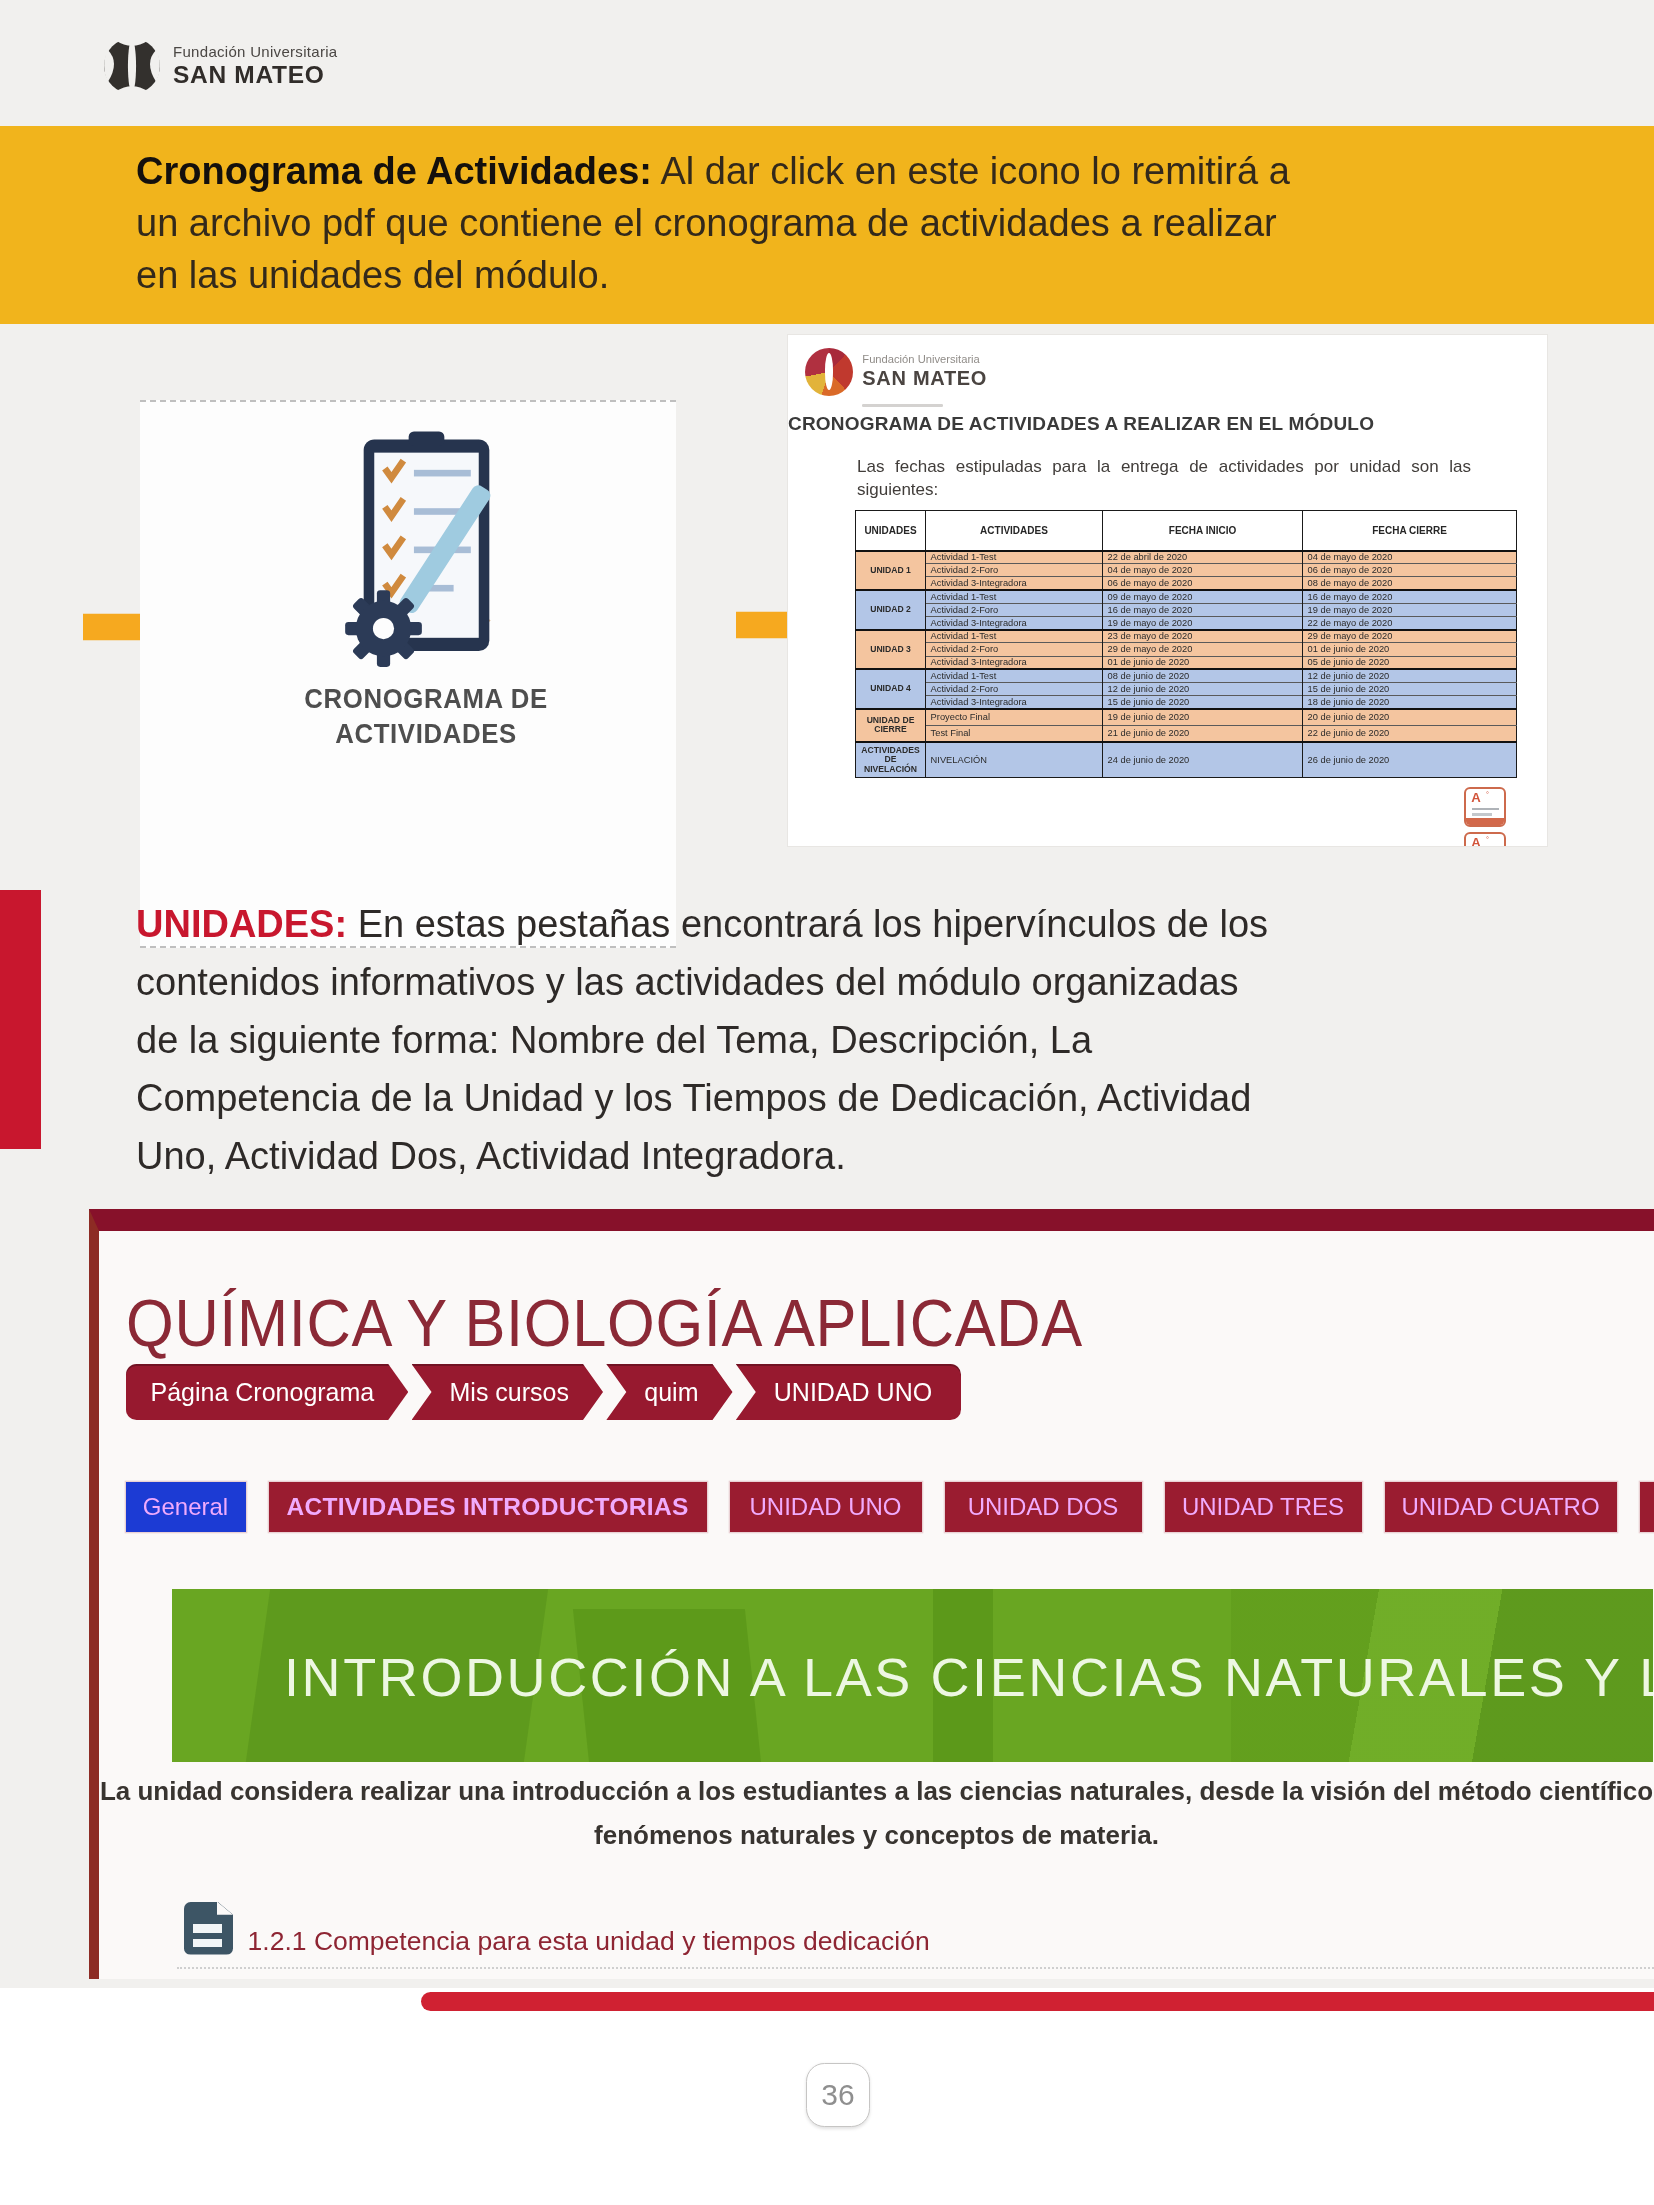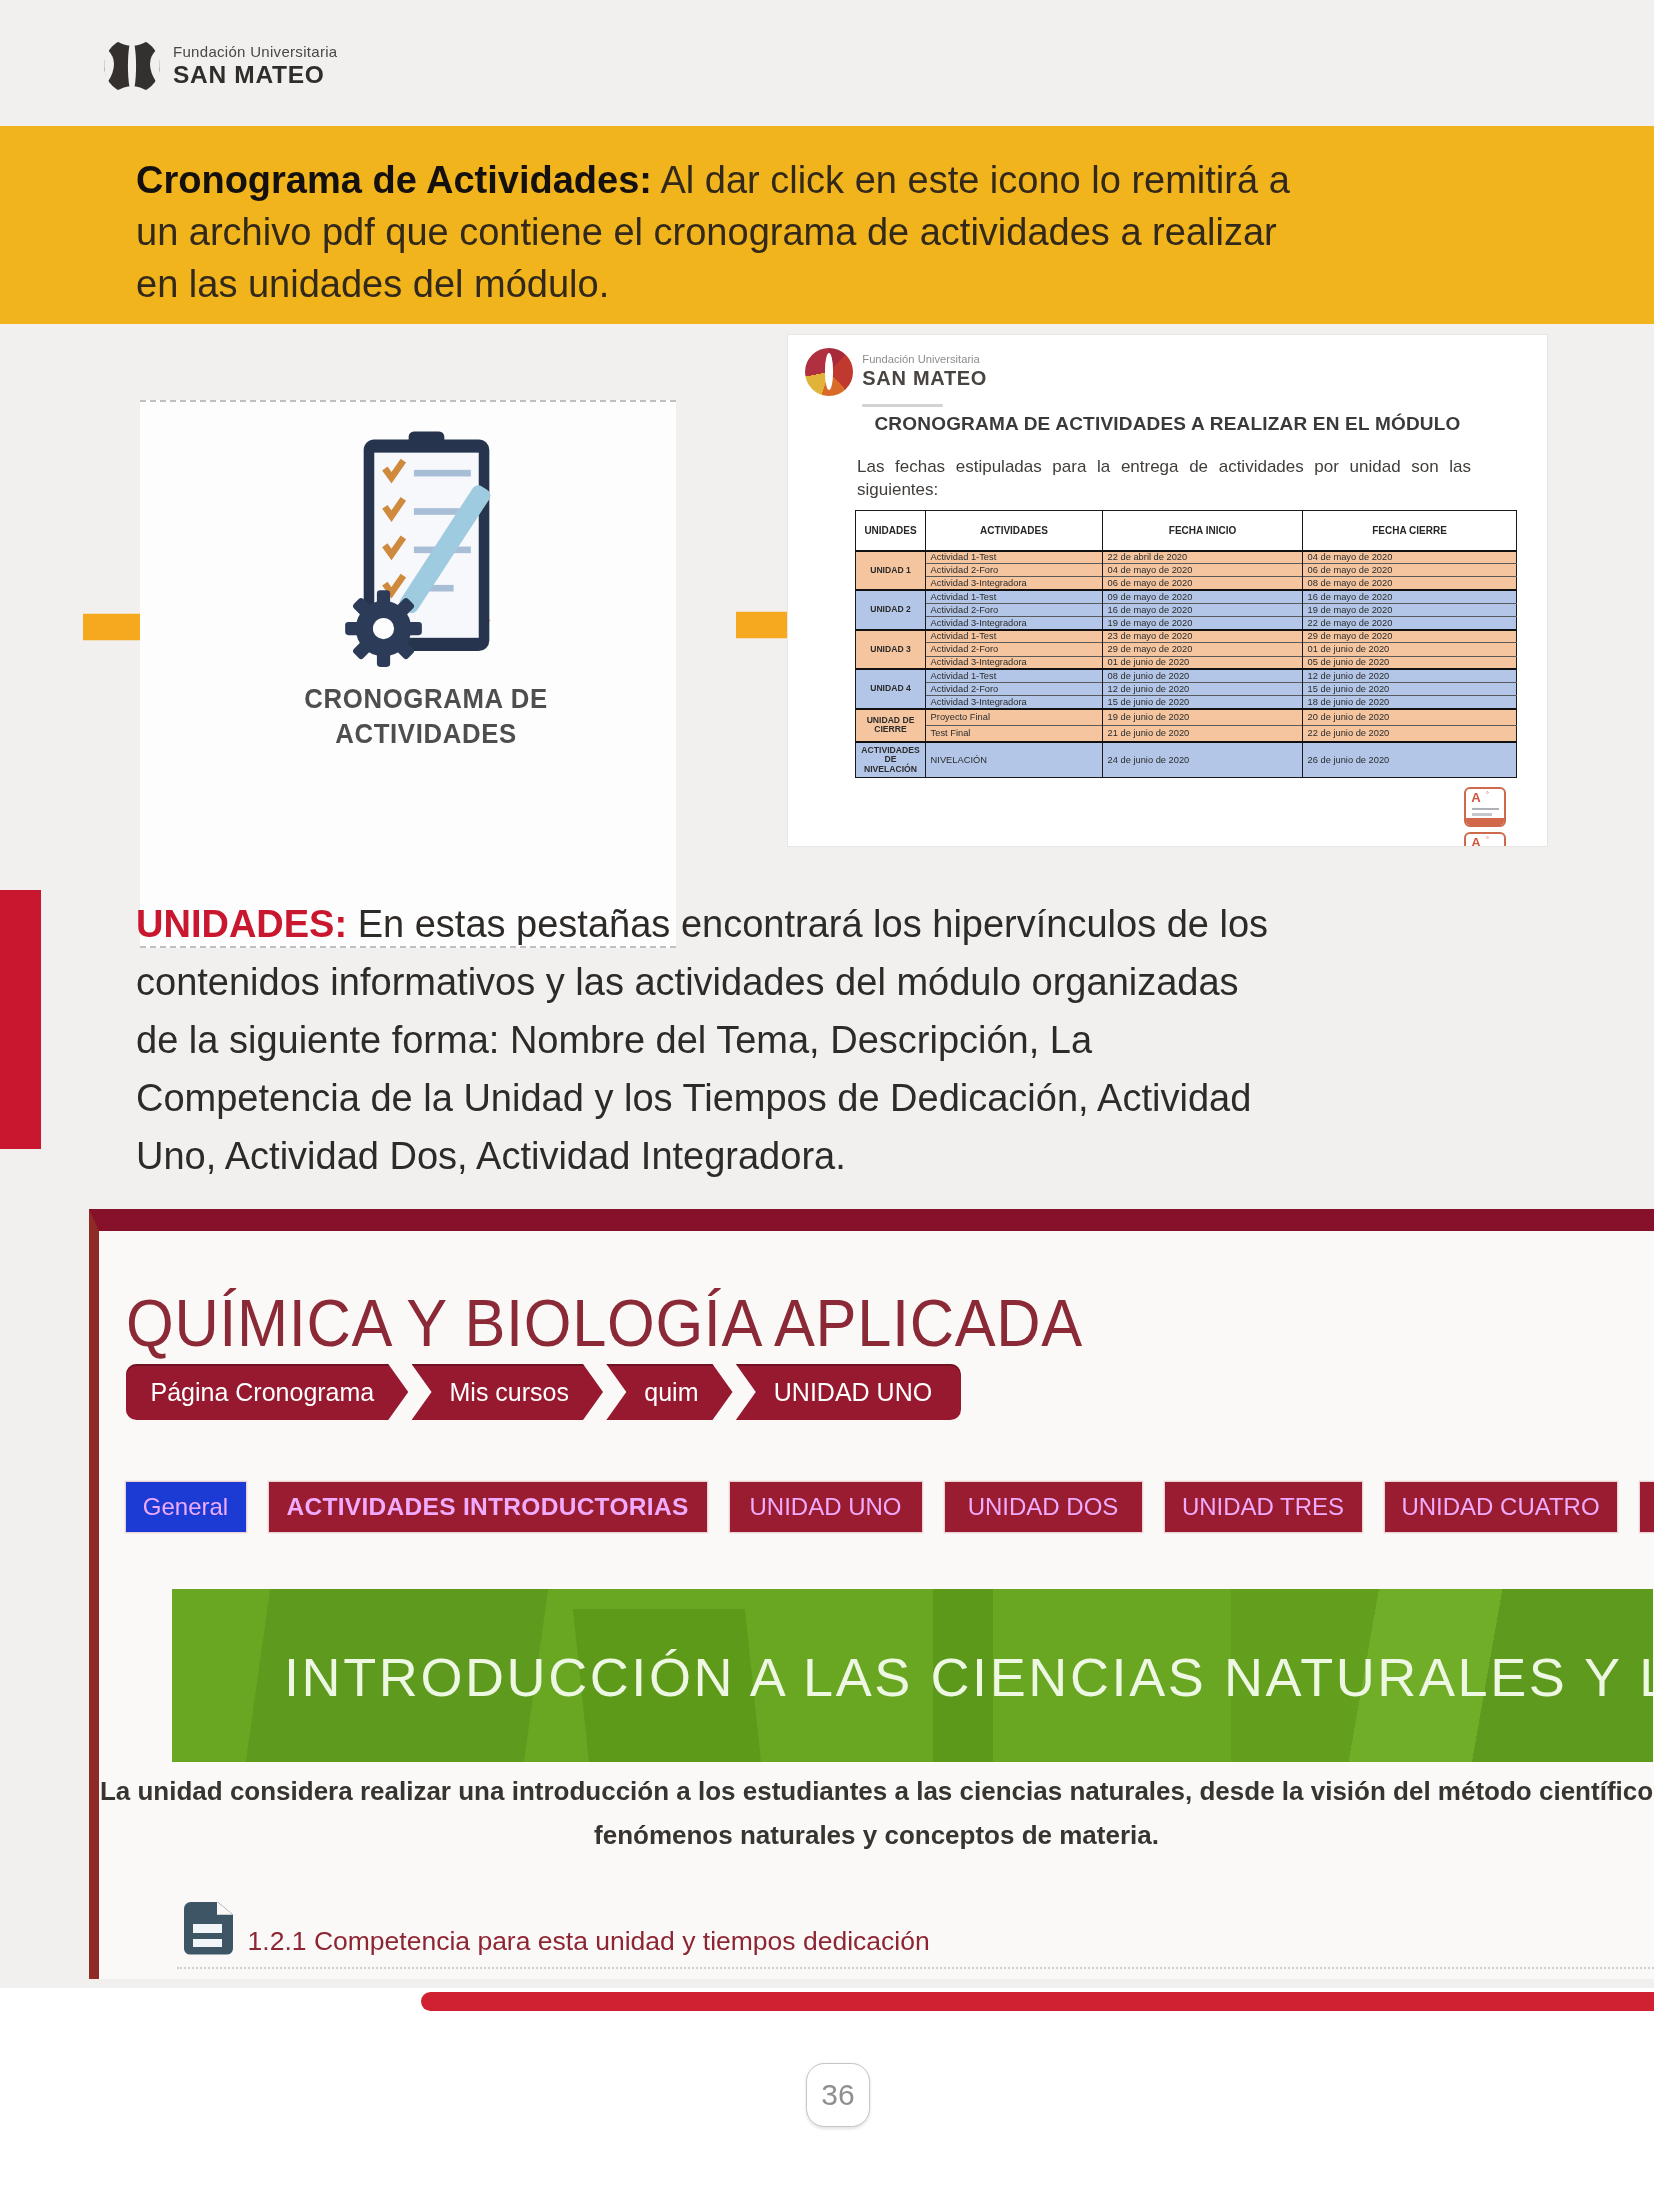--- a/index.html
+++ b/index.html
@@ -12,21 +12,21 @@
   
   .brand { position:absolute; left:103px; top:37px; display:flex; align-items:center; }
   .brand-mark { width:58px; height:58px; }
   .brand-text { margin-left:12px; display:flex; flex-direction:column; justify-content:center; }
   .brand-top { font-size:15px; color:#4B4744; letter-spacing:0.3px; }
   .brand-name { font-size:24.5px; font-weight:700; color:#312D2A; letter-spacing:0.7px; margin-top:1.3px; }
 
   
   .yellow-band { position:absolute; left:0; top:126px; width:1654px; height:198px; background:#F1B41C; }
   .yellow-text { position:absolute; left:136px; top:18.5px; width:1429px;
-    font-size:38px; line-height:52px; color:#33291B;margin-top:9px; }
+    font-size:38px; line-height:52px; color:#33291B; }
   .yellow-text b { color:#14100D; }
 
   
   .icon-card { position:absolute; left:140px; top:400px; width:536px; height:548px; background:#FDFDFD;
     border-top:2.6px dashed #BFBFBF; border-bottom:2.6px dashed #BFBFBF; text-align:center;padding-left:36px; }
   .icon-card svg.clip-icon { margin-top:28px; width:205px; height:245px; }
   .icon-card-label { margin-top:4px; font-size:28px; line-height:35px; font-weight:700;
     color:#4E4E4E; letter-spacing:0.7px; transform:scaleX(.92); }
 
   
@@ -37,21 +37,21 @@
     background:#ffffff; border:0.7px solid #E8E6E3; overflow:hidden; }
   .pdf-logo { position:absolute; left:17px; top:13.2px; display:flex; }
   .pdf-mark { width:48px; height:48px; border-radius:50%; position:relative;
     background:conic-gradient(#A8293A 0 12%, #C0392E 12% 38%, #DA6A28 38% 55%, #E2B33A 55% 72%, #B03040 72% 100%); }
   .pdf-mark:after { content:""; position:absolute; left:20px; top:5.3px; width:8px; height:37px;
     background:#ffffff; border-radius:50% / 46%; }
   .pdf-brand { margin-left:9.3px; padding-top:5.3px; }
   .pdf-brand-top { font-size:11.2px; color:#908C88; }
   .pdf-brand-name { font-size:20px; font-weight:700; color:#4A4441; letter-spacing:0.7px; margin-top:2px; }
   .pdf-linelet { position:absolute; left:74px; top:69px; width:81px; height:3.3px; background:#D4D2D0; border-radius:1.3px; }
-  .pdf-title { position:absolute; left:0; top:78px; width:100%; text-align:center;
+  .pdf-title { position:absolute; left:0; top:78px; width:100%; text-align:left;
     font-size:19px; font-weight:700; color:#3A3A3A; letter-spacing:0.2px; }
   .pdf-intro { position:absolute; left:69px; top:120px; width:614px; font-size:17px; line-height:23px;
     color:#413D3A; text-align:justify; }
   table.sched { position:absolute; left:67px; top:175px; width:662px; border-collapse:collapse;
     border:1.3px solid #1A1A1A; table-layout:fixed; }
   table.sched th, table.sched td { border-left:1.3px solid #1A1A1A; padding:0 4.6px; overflow:hidden; }
   table.sched th { height:40px; font-size:10px; font-weight:700; color:#262626; text-align:center; background:#ffffff; }
   table.sched td { font-size:9.3px; color:#2B2B2B; border-top:0.7px solid #5A5A5A; white-space:nowrap; }
   table.sched td.unit { font-size:8.6px; font-weight:700; text-align:center; white-space:normal; line-height:9.3px; }
   table.sched tr { height:13.2px; }

